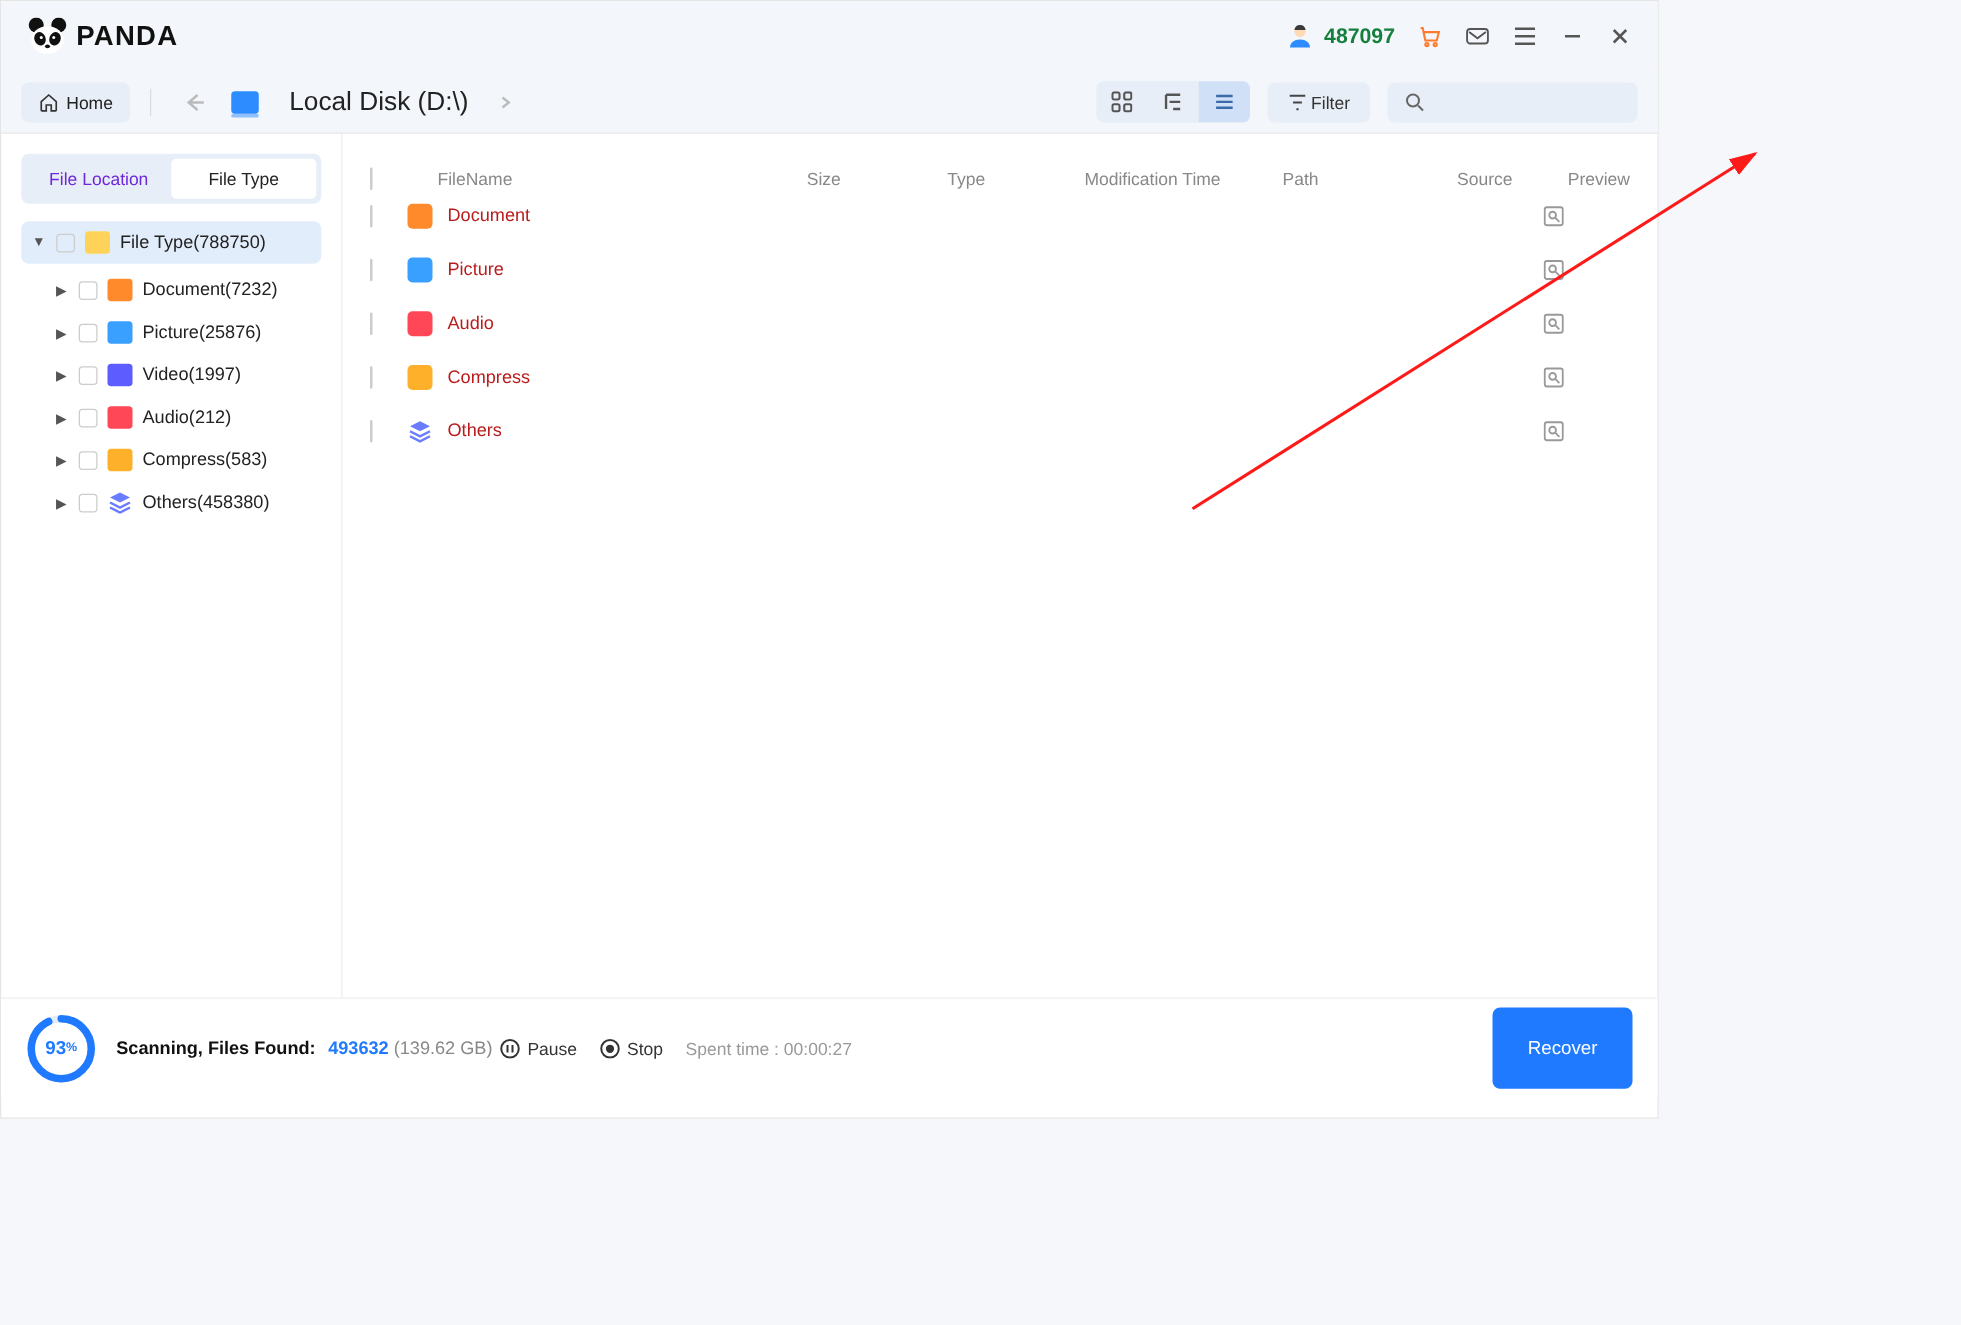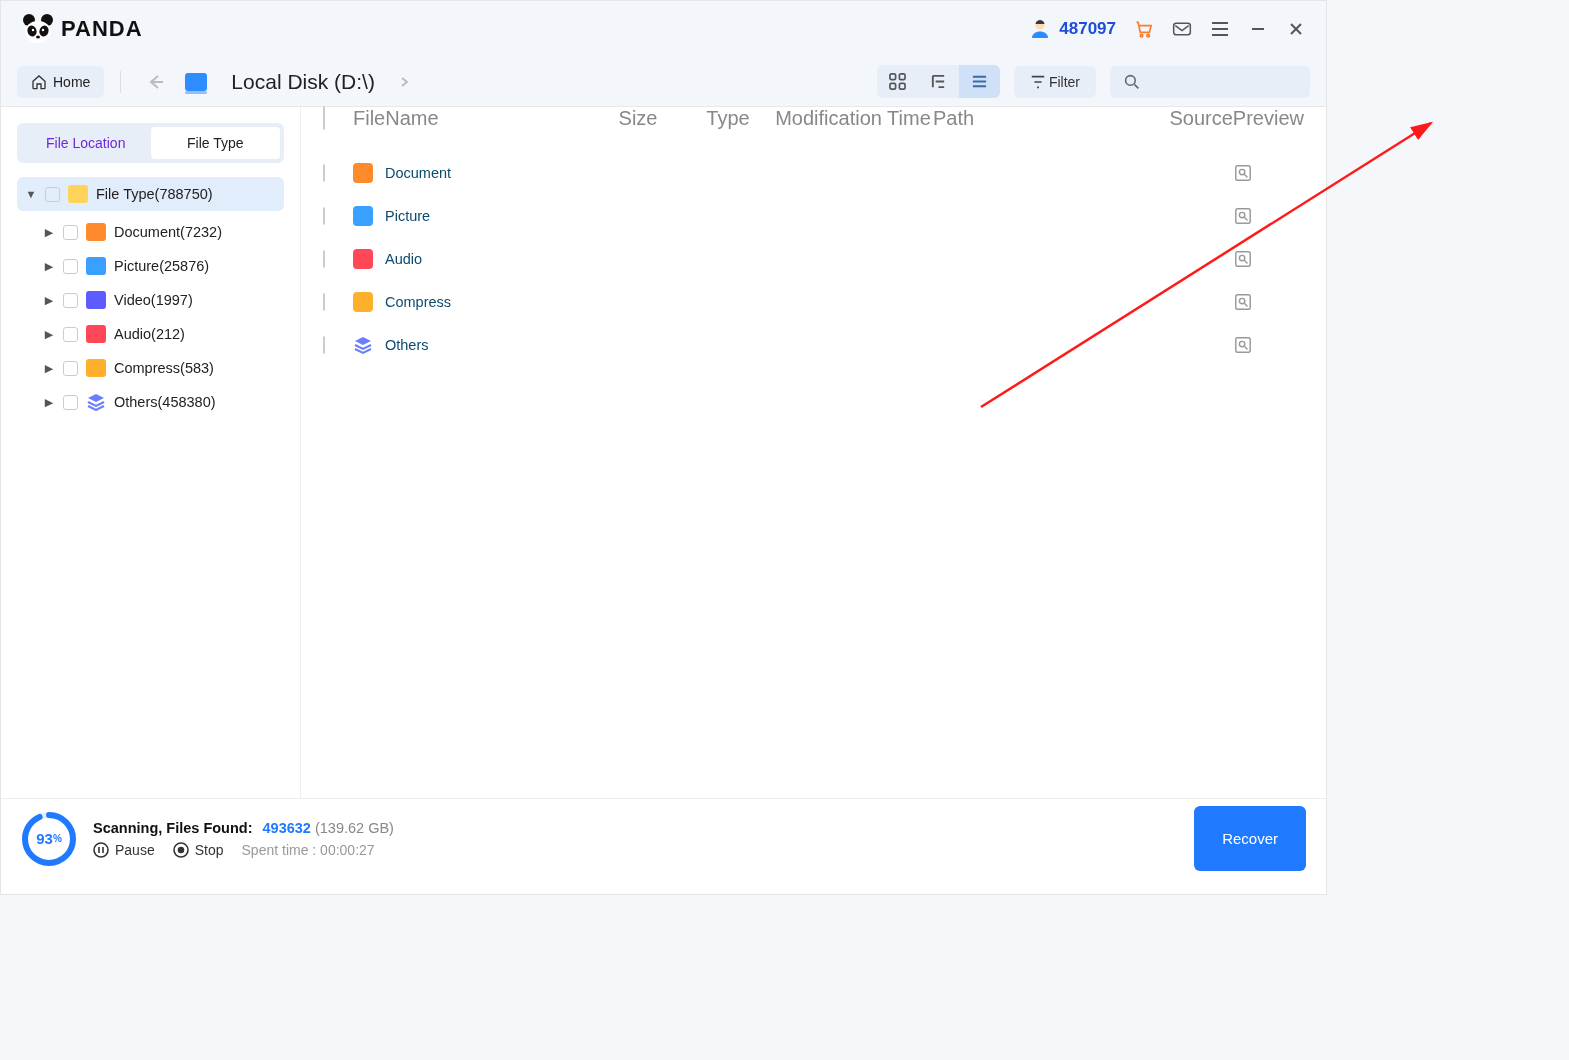--- a/index.html
+++ b/index.html
@@ -3,21 +3,21 @@
 <meta charset="utf-8">
 <style>
 * { box-sizing: border-box; margin: 0; padding: 0; }
 body { font-family: -apple-system, BlinkMacSystemFont, "Segoe UI", Arial, sans-serif; background: #f5f7fa; color: #333; font-size: 14px; width: 1569px; height: 1060px; overflow: hidden; }
 .window { width: 1327px; height: 895px; background: #fff; margin: 0; position: relative; border: 1px solid #e5e5e5; }
 
 .titlebar { display: flex; align-items: center; height: 56px; padding: 0 20px; background: #f3f6fa; }
 .logo { display: flex; align-items: center; gap: 6px; font-weight: 900; font-size: 22px; letter-spacing: 1px; color: #111; }
 .logo-icon { width: 34px; height: 30px; position: relative; }
 .titlebar-right { margin-left: auto; display: flex; align-items: center; gap: 18px; }
-.user-chip { display: flex; align-items: center; gap: 8px; font-size: 17px; font-weight: 600; color: #1d4ed8; }
+.user-chip { display: flex; align-items: center; gap: 8px; font-size: 17px; font-weight: 600; color: #15803d; }
 .tb-icon { width: 20px; height: 20px; cursor: pointer; display: flex; align-items: center; justify-content: center; color: #555; }
 
 .toolbar { display: flex; align-items: center; height: 50px; padding: 0 16px; gap: 10px; background: #f3f6fa; border-bottom: 1px solid #e8e8e8; }
 .home-btn { display: flex; align-items: center; gap: 6px; background: #e8eef7; padding: 8px 14px; border-radius: 6px; cursor: pointer; color: #222; font-size: 14px; }
 .tb-sep { width: 1px; height: 22px; background: #ddd; margin: 0 6px; }
 .back-btn { padding: 6px 10px; cursor: pointer; color: #aaa; }
 .breadcrumb { display: flex; align-items: center; gap: 24px; font-size: 21px; color: #222; }
 .disk-icon { width: 22px; height: 18px; background: #2d8cff; border-radius: 3px; position: relative; }
 .disk-icon::after { content: ""; position: absolute; bottom: -3px; left: 0; right: 0; height: 3px; background: #2d8cff; border-radius: 2px; opacity: .5; }
 .toolbar-right { margin-left: auto; display: flex; align-items: center; gap: 14px; }
@@ -42,42 +42,42 @@
 .ic-doc { background: #ff8a2b; }
 .ic-pic { background: #3aa0ff; }
 .ic-vid { background: #5c5cff; }
 .ic-aud { background: #ff4757; }
 .ic-zip { background: #ffb02b; }
 .ic-oth { color: #6a7dff; }
 .tree-label { color: #222; }
 .tree-children { padding-left: 18px; margin-top: 4px; }
 
 .main { flex: 1; padding: 0 16px; position: relative; }
-.list-header { display: flex; align-items: flex-start; height: 44px; color: #888; font-size: 20px; padding: 0 6px; }
+.list-header { display: flex; align-items: flex-end; height: 44px; color: #888; font-size: 14px; padding: 0 6px; gap: 24px; }
 .col-check { width: 30px; }
 .col-name { flex: 0 0 240px; display: flex; align-items: center; gap: 12px; }
 .col-size { flex: 0 0 90px; text-align: center; }
 .col-type { flex: 0 0 90px; text-align: center; }
 .col-mtime { flex: 0 0 160px; text-align: center; }
 .col-path { flex: 0 0 100px; }
 .col-src { flex: 0 0 60px; text-align: right; margin-left: auto; }
 .col-prev { flex: 0 0 70px; text-align: right; }
 .list-row { display: flex; align-items: center; height: 43px; padding: 0 6px; }
 .row-icon { width: 20px; height: 20px; border-radius: 4px; flex: none; }
-.row-name { color: #0c4a6e; font-size: 14.5px; }
+.row-name { color: #b91c1c; font-size: 14.5px; }
 .prev-btn { color: #888; cursor: pointer; }
 
 .arrow-annot { position: absolute; pointer-events: none; }
 
 .statusbar { position: absolute; bottom: 16px; left: 0; right: 0; height: 80px; display: flex; align-items: center; padding: 0 20px; border-top: 1px solid #eee; background: #fff; }
 .progress-ring { width: 56px; height: 56px; position: relative; margin-right: 16px; }
 .progress-ring svg { transform: rotate(-90deg); }
 .progress-pct { position: absolute; inset: 0; display: flex; align-items: center; justify-content: center; font-weight: 700; color: #1f7aff; font-size: 15px; }
 .progress-pct small { font-size: 10px; font-weight: 600; }
-.status-text { display: flex; flex-direction: column; gap: 6px; }
+.status-text { display: flex; gap: 6px; }
 .status-line1 { font-size: 14.5px; color: #111; font-weight: 700; }
 .status-line1 .count { color: #1f7aff; font-weight: 600; margin-left: 6px; }
 .status-line1 .size { color: #888; font-weight: 500; }
 .status-line2 { display: flex; align-items: center; gap: 18px; color: #333; font-size: 14px; }
 .ctl-btn { display: flex; align-items: center; gap: 6px; cursor: pointer; }
 .spent { color: #999; }
 .recover-btn { margin-left: auto; background: #1f7aff; color: #fff; padding: 24px 28px; border-radius: 6px; cursor: pointer; font-size: 15px; }
 svg { display: block; }
 </style>
 </head>

